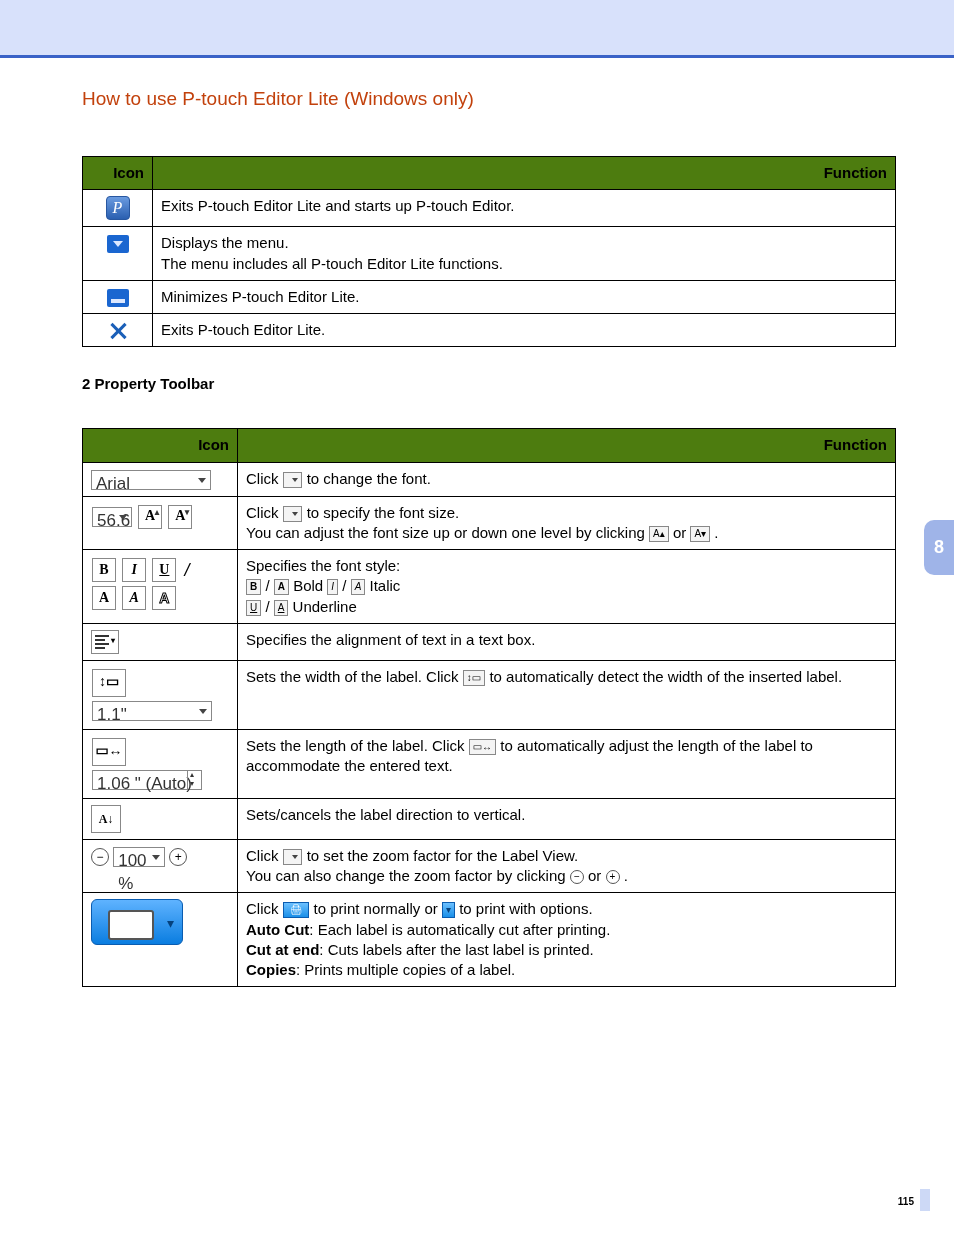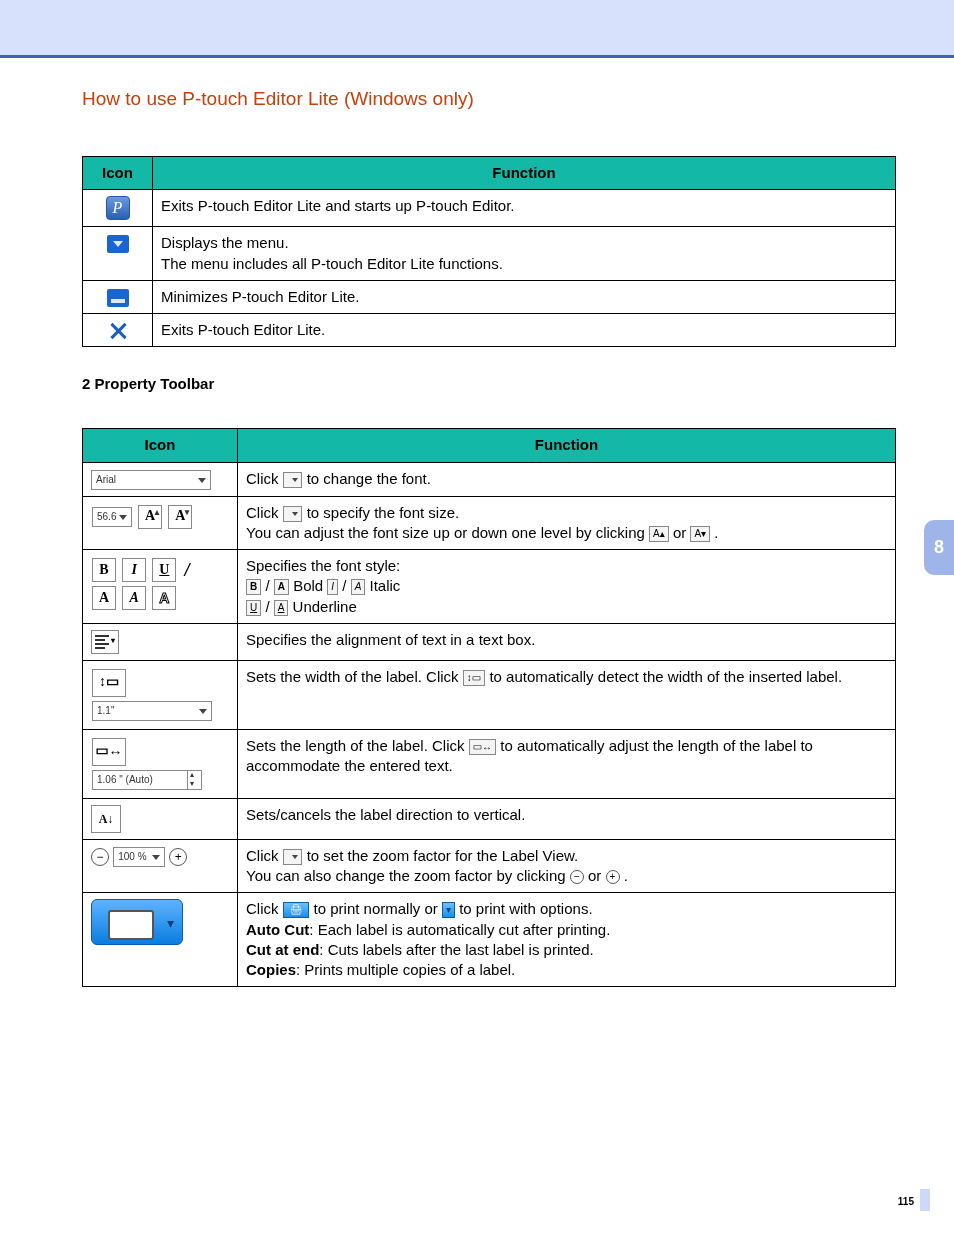--- a/index.html
+++ b/index.html
@@ -19,23 +19,23 @@
     margin-bottom: 28px;
   }
   table.doc th, table.doc td {
     border: 1px solid #000;
     padding: 6px 8px;
     vertical-align: top;
     font-size: 15px;
     line-height: 1.35;
   }
   table.doc th {
-    background: #14b8a6;
+    background: #4d7c0f;
     font-weight: bold;
-    text-align: center;
+    text-align: right;
   }
   .icon-col { width: 70px; text-align: center; }
   .icon-col2 { width: 155px; }
   .section-title { font-weight: bold; font-size: 15px; margin: 0 0 36px 0; }
   .side-tab {
     position: absolute;
     right: 0;
     top: 520px;
     width: 30px;
     height: 55px;
@@ -122,21 +122,21 @@
     background: #1a5fb8;
   }
   .ico-close::before { transform: rotate(45deg); }
   .ico-close::after  { transform: rotate(-45deg); }
 
   
   .widget {
     display: inline-block;
     border: 1px solid #888;
     background: #fff;
-    font-size: 10px;
+    font-size: 17px;
     color: #333;
     padding: 2px 4px;
     vertical-align: middle;
     position: relative;
   }
   .font-select { width: 120px; height: 20px; }
   .font-select::after, .combo::after {
     content: "";
     position: absolute;
     right: 4px; top: 7px;

